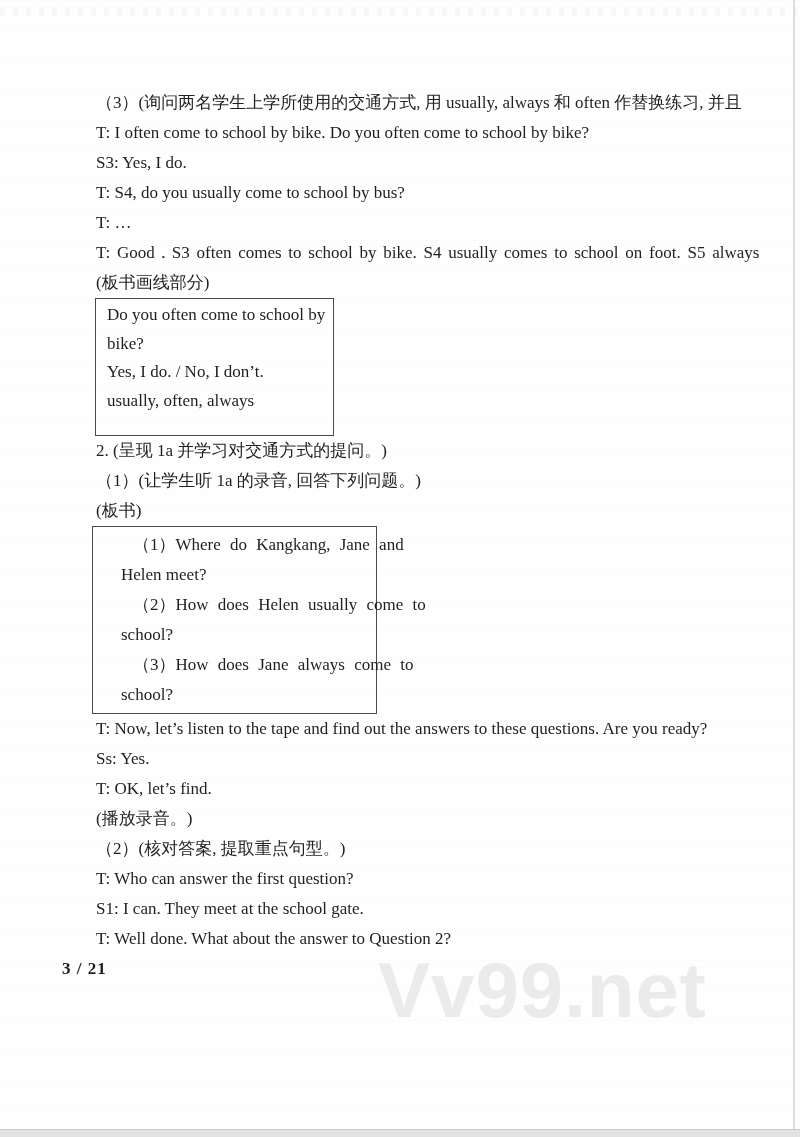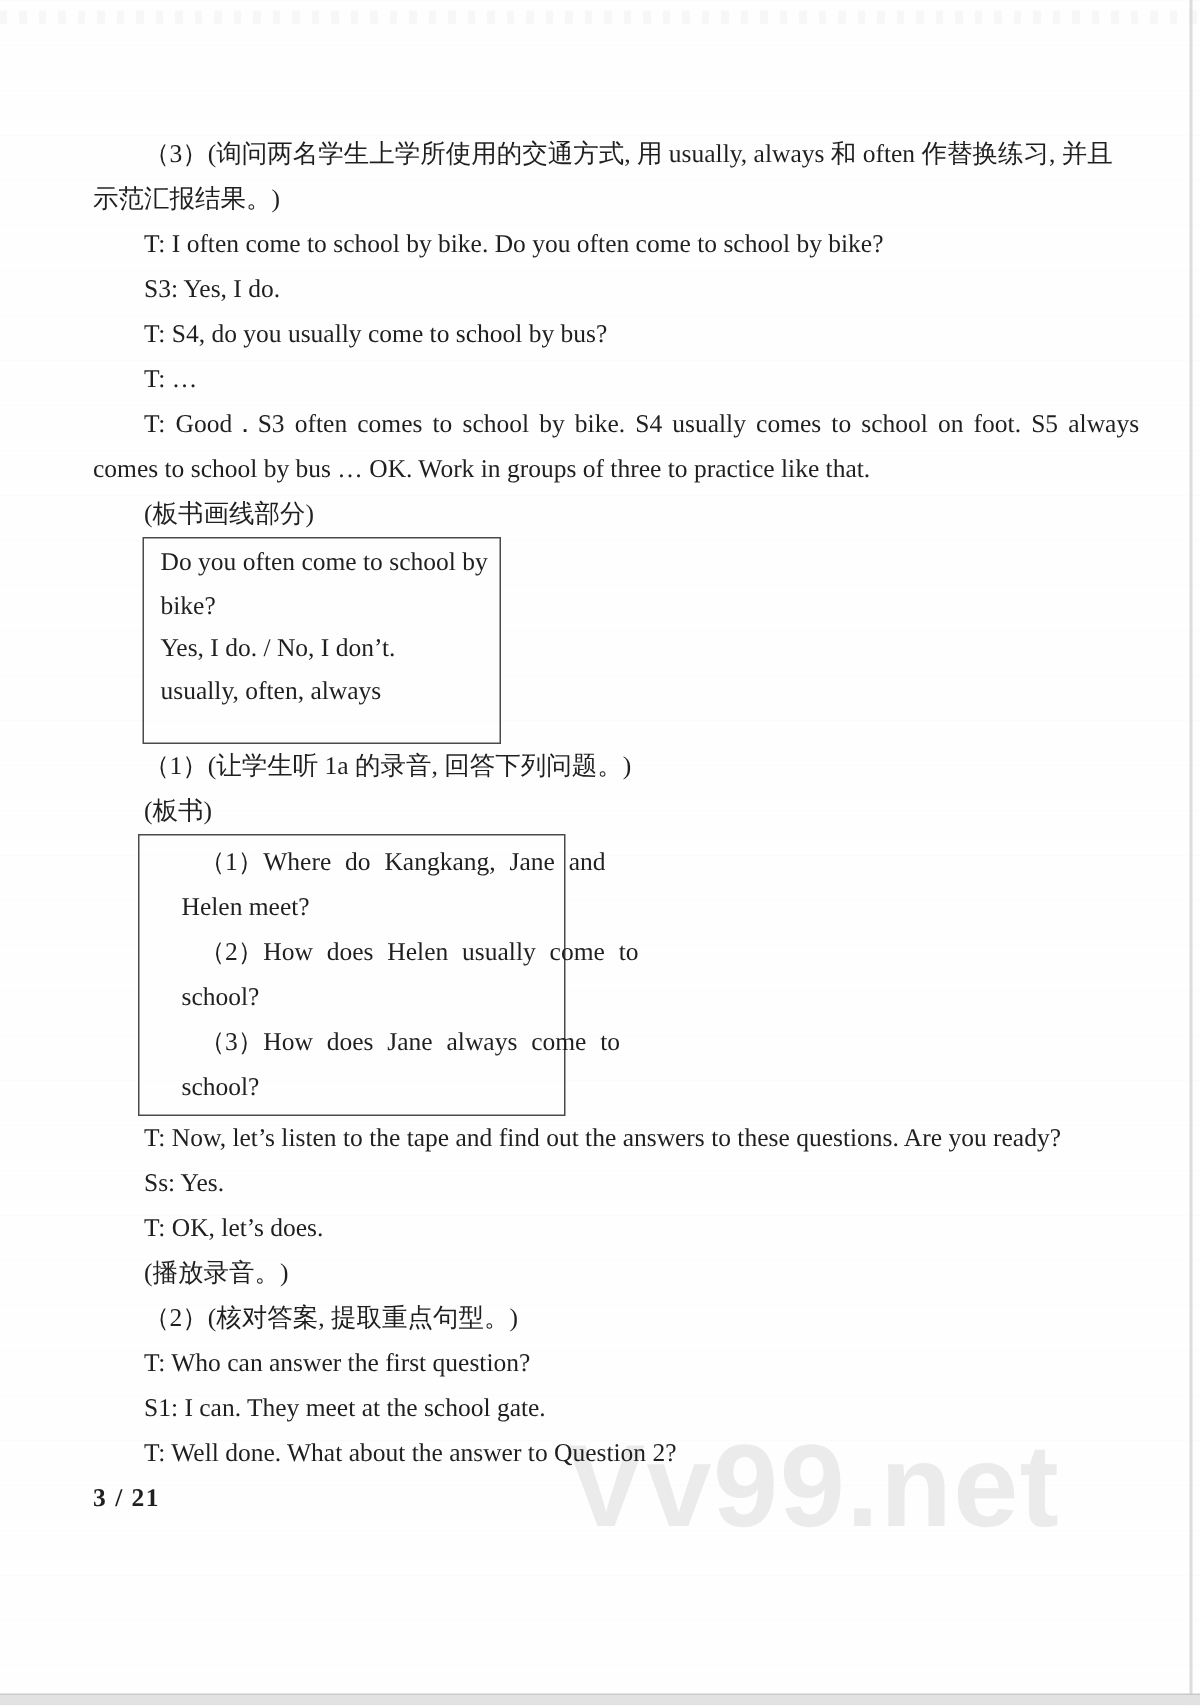--- a/index.html
+++ b/index.html
@@ -110,53 +110,52 @@
 
 <div class="page">
 
   <div class="scan-top"></div>
 
   <div class="watermark">Vv99.net</div>
 
   <div class="content">
 
     <p class="ln ind">（3）(询问两名学生上学所使用的交通方式, 用 usually, always 和 often 作替换练习, 并且</p>
-    <p class="ln">示范汇报结果。)</p>
 
     <p class="ln ind">T: I often come to school by bike. Do you often come to school by bike?</p>
     <p class="ln ind">S3: Yes, I do.</p>
     <p class="ln ind">T: S4, do you usually come to school by bus?</p>
     <p class="ln ind">T: …</p>
     <p class="ln ind wide">T: Good．S3 often comes to school by bike. S4 usually comes to school on foot. S5 always</p>
-    <p class="ln">comes to school by bus … OK. Work in groups of three to practice like that.</p>
 
     <p class="ln ind">(板书画线部分)</p>
 
     <div class="board-box box1">
       <p class="bln">Do you often come to school by</p>
       <p class="bln">bike?</p>
       <p class="bln">Yes, I do. / No, I don’t.</p>
       <p class="bln">usually, often, always</p>
     </div>
 
+    <p class="ln ind">2. (呈现 1a 并学习对交通方式的提问。)</p>
     <p class="ln ind">（1）(让学生听 1a 的录音, 回答下列问题。)</p>
     <p class="ln ind">(板书)</p>
 
     <div class="board-box box2">
       <p class="bln wsp bind">（1）Where do Kangkang, Jane and</p>
       <p class="bln">Helen meet?</p>
       <p class="bln wsp bind">（2）How does Helen usually come to</p>
       <p class="bln">school?</p>
       <p class="bln wsp bind">（3）How does Jane always come to</p>
       <p class="bln">school?</p>
     </div>
 
     <p class="ln ind">T: Now, let’s listen to the tape and find out the answers to these questions. Are you ready?</p>
     <p class="ln ind">Ss: Yes.</p>
-    <p class="ln ind">T: OK, let’s does.</p>
+    <p class="ln ind">T: OK, let’s find.</p>
     <p class="ln ind">(播放录音。)</p>
     <p class="ln ind">（2）(核对答案, 提取重点句型。)</p>
     <p class="ln ind">T: Who can answer the first question?</p>
     <p class="ln ind">S1: I can. They meet at the school gate.</p>
     <p class="ln ind">T: Well done. What about the answer to Question 2?</p>
 
     <div class="ln page-number">3 / 21</div>
   </div>
 
   <div class="right-edge"></div>

